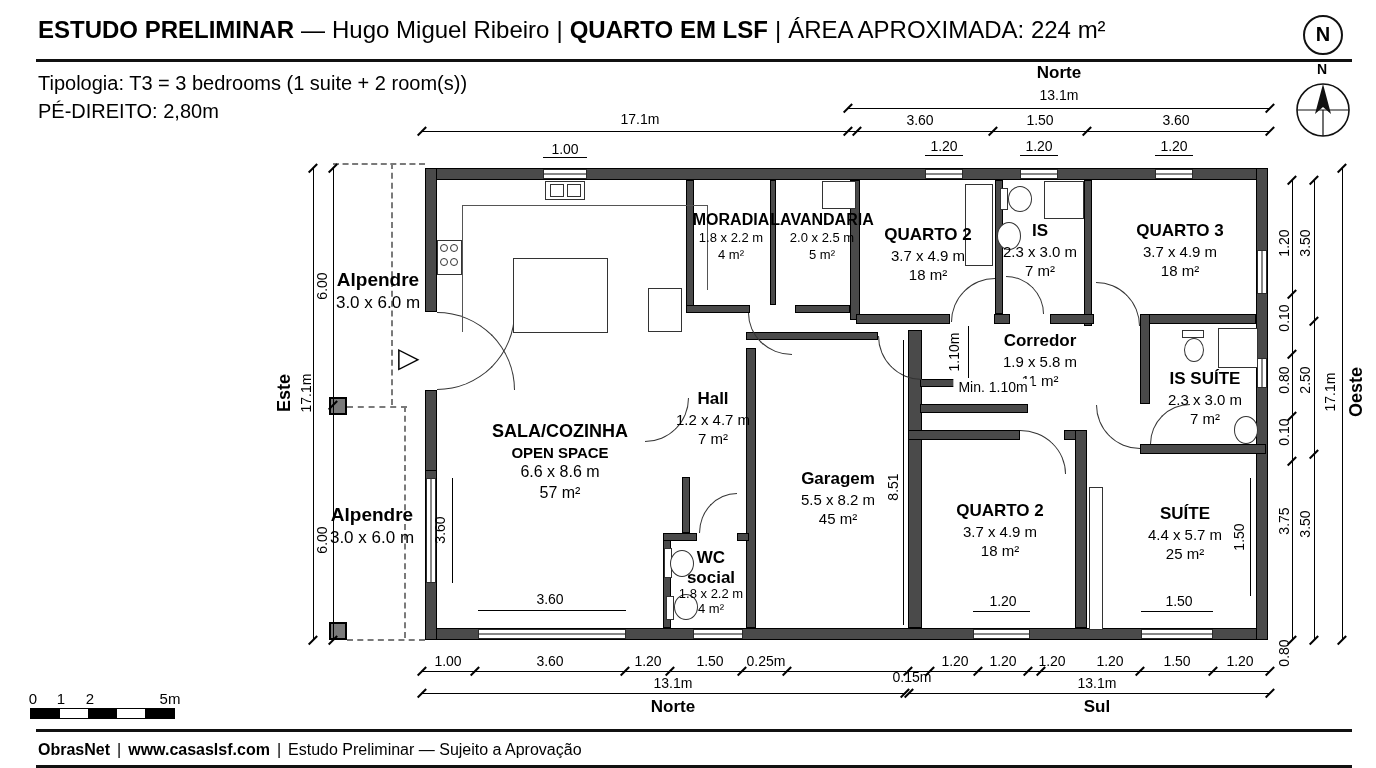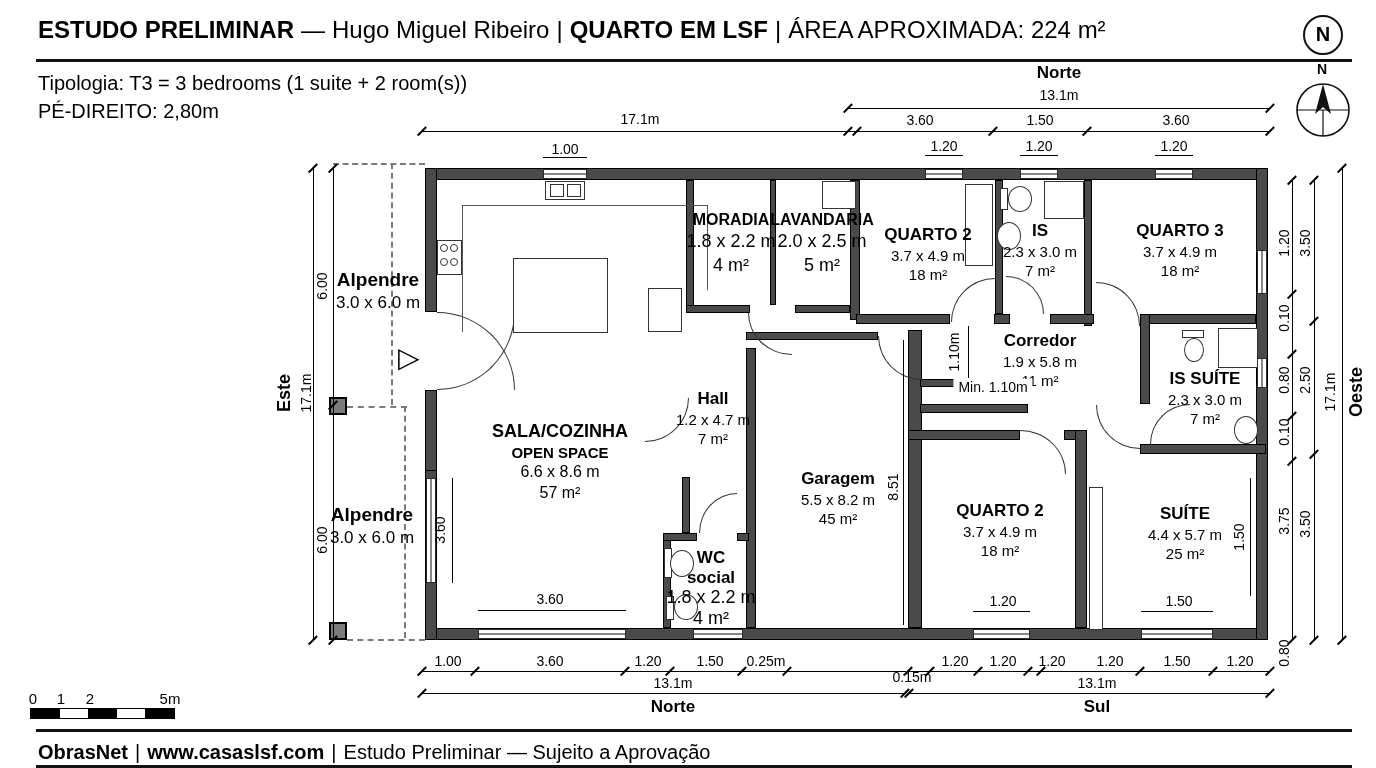--- a/index.html
+++ b/index.html
@@ -19,42 +19,42 @@
   .dt{position:absolute;font-size:14px;line-height:1.05;white-space:nowrap;transform:translateX(-50%)}
   .dtv{position:absolute;font-size:14px;line-height:1;white-space:nowrap;transform:translate(-50%,-50%) rotate(-90deg)}
   .fac{font-weight:700;font-size:17px}
   .facv{font-weight:700;font-size:18px}
   .bgw{background:#fff;padding:1px 5px}
   
   .room{position:absolute;transform:translateX(-50%);text-align:center;line-height:1.28;white-space:nowrap}
   .rn{font-weight:700;font-size:17px}
   .rn2{font-weight:700;font-size:16px}
   .rd{font-size:15px}
-  .rd2{font-size:18px}
+  .rd2{font-size:13px}
   
   .arc{position:absolute;box-sizing:border-box}
   .tl{border-top:1.4px solid #333;border-left:1.4px solid #333;border-top-left-radius:100%}
   .tr{border-top:1.4px solid #333;border-right:1.4px solid #333;border-top-right-radius:100%}
   .bl{border-bottom:1.4px solid #333;border-left:1.4px solid #333;border-bottom-left-radius:100%}
   .br{border-bottom:1.4px solid #333;border-right:1.4px solid #333;border-bottom-right-radius:100%}
   
   .fx{position:absolute;background:#fff;border:1.2px solid #333;box-sizing:border-box}
   .el{border-radius:50%}
   .ln{position:absolute;background:#555}
   .dash-h{position:absolute;border-top:2px dashed #7a7a7a}
   .dash-v{position:absolute;border-left:2px dashed #7a7a7a}
   .post{position:absolute;width:18px;height:18px;background:#7a7a7a;border:2px solid #000;box-sizing:border-box}
   .rule{position:absolute;background:#111}
   .title{position:absolute;left:38px;top:16px;font-size:24px;white-space:nowrap}
   .b{font-weight:700}
   .sep{margin:0 7px}
   .sub{position:absolute;left:38px;font-size:20px;white-space:nowrap}
   .badge{position:absolute;left:1303px;top:15px;width:36px;height:36px;border:2.5px solid #111;
          border-radius:50%;text-align:center;line-height:34px;font-size:20px;font-weight:700}
-  .footer{position:absolute;left:38px;top:741px;font-size:20px;white-space:nowrap}
+  .footer{position:absolute;left:38px;top:741px;font-size:16px;white-space:nowrap}
   .sb-lab{position:absolute;font-size:15px;transform:translateX(-50%)}
   .arrow{position:absolute;font-size:28px;line-height:1}
 </style>
 </head>
 <body>
 
 <div class="title">
   <span class="b">ESTUDO PRELIMINAR</span><span class="sep">—</span><span>Hugo Miguel Ribeiro</span><span class="sep">|</span><span class="b">QUARTO EM LSF</span><span class="sep">|</span><span>ÁREA APROXIMADA: 224 m²</span>
 </div>
 <div class="badge">N</div>

